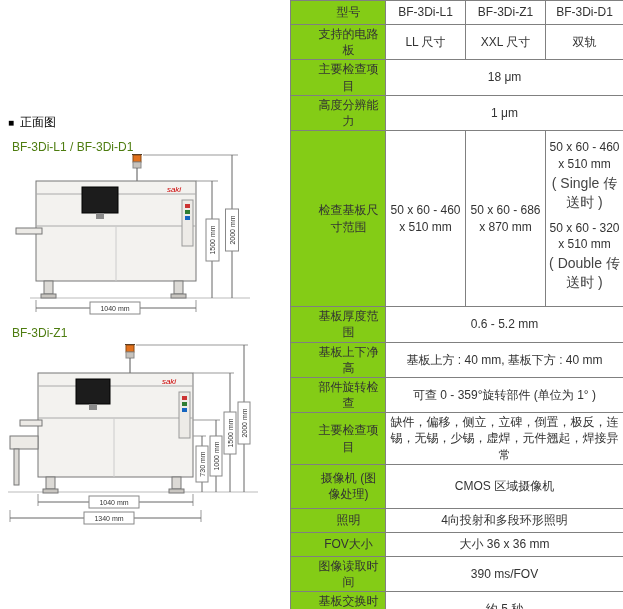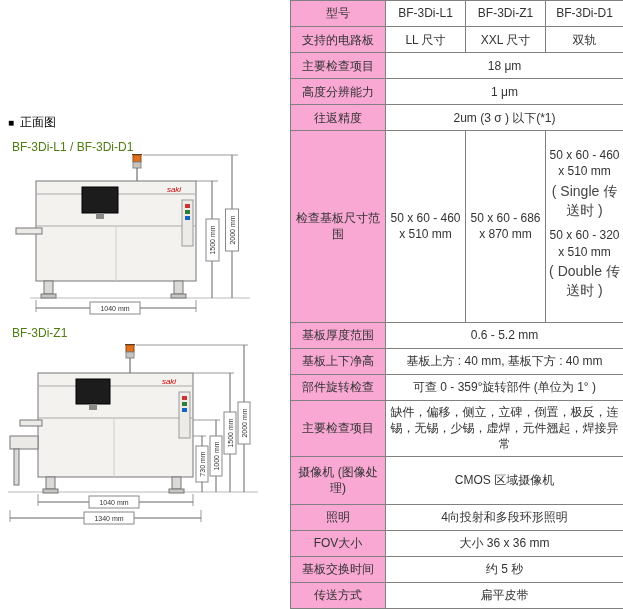--- a/index.html
+++ b/index.html
@@ -15,21 +15,21 @@
   .machine-label.m2{top:326px;}
   .draw{position:absolute;left:6px;}
   .draw.d1{top:152px;}
   .draw.d2{top:342px;}
 
   
   .spec-table{position:absolute;left:290px;top:0;width:333px;height:609px;
     border-collapse:collapse;table-layout:fixed;font-size:12px;}
   .spec-table td{border:1px solid #808080;text-align:center;vertical-align:middle;
     padding:1px 3px;line-height:1.35;word-wrap:break-word;}
-  .spec-table td.lbl{background:#f9a8d4;}
+  .spec-table td.lbl{background:#84cc16;padding-left:24px;}
   .rh{height:24px;}
   .r-size{height:176px;}
   .r-items{height:46px;}
   .r-cam{height:44px;}
   .note{font-size:14px;color:#444;margin:2px 0 8px;}
   .vline{margin-top:2px;}
   svg text{font-family:"Liberation Sans","DejaVu Sans",sans-serif;}
 </style>
 </head>
 <body>
@@ -205,24 +205,20 @@
         <td>双轨</td>
       </tr>
       <tr class="rh">
         <td class="lbl">主要检查项目</td>
         <td colspan="3">18 μm</td>
       </tr>
       <tr class="rh">
         <td class="lbl">高度分辨能力</td>
         <td colspan="3">1 μm</td>
       </tr>
-      <tr class="rh">
-        <td class="lbl">往返精度</td>
-        <td colspan="3">2um (3 σ ) 以下(*1)</td>
-      </tr>
       <tr class="r-size">
         <td class="lbl">检查基板尺寸范围</td>
         <td>50 x 60 - 460 x 510 mm</td>
         <td>50 x 60 - 686 x 870 mm</td>
         <td>
           <div class="vline">50 x 60 - 460 x 510 mm</div>
           <div class="note">( Single 传送时 )</div>
           <div class="vline">50 x 60 - 320 x 510 mm</div>
           <div class="note">( Double 传送时 )</div>
         </td>
@@ -249,20 +245,24 @@
       </tr>
       <tr class="rh">
         <td class="lbl">照明</td>
         <td colspan="3">4向投射和多段环形照明</td>
       </tr>
       <tr class="rh">
         <td class="lbl">FOV大小</td>
         <td colspan="3">大小 36 x 36 mm</td>
       </tr>
       <tr class="rh">
+        <td class="lbl">图像读取时间</td>
+        <td colspan="3">390 ms/FOV</td>
+      </tr>
+      <tr class="rh">
         <td class="lbl">基板交换时间</td>
         <td colspan="3">约 5 秒</td>
       </tr>
       <tr class="rh">
         <td class="lbl">传送方式</td>
         <td colspan="3">扁平皮带</td>
       </tr>
     </tbody>
   </table>
 

